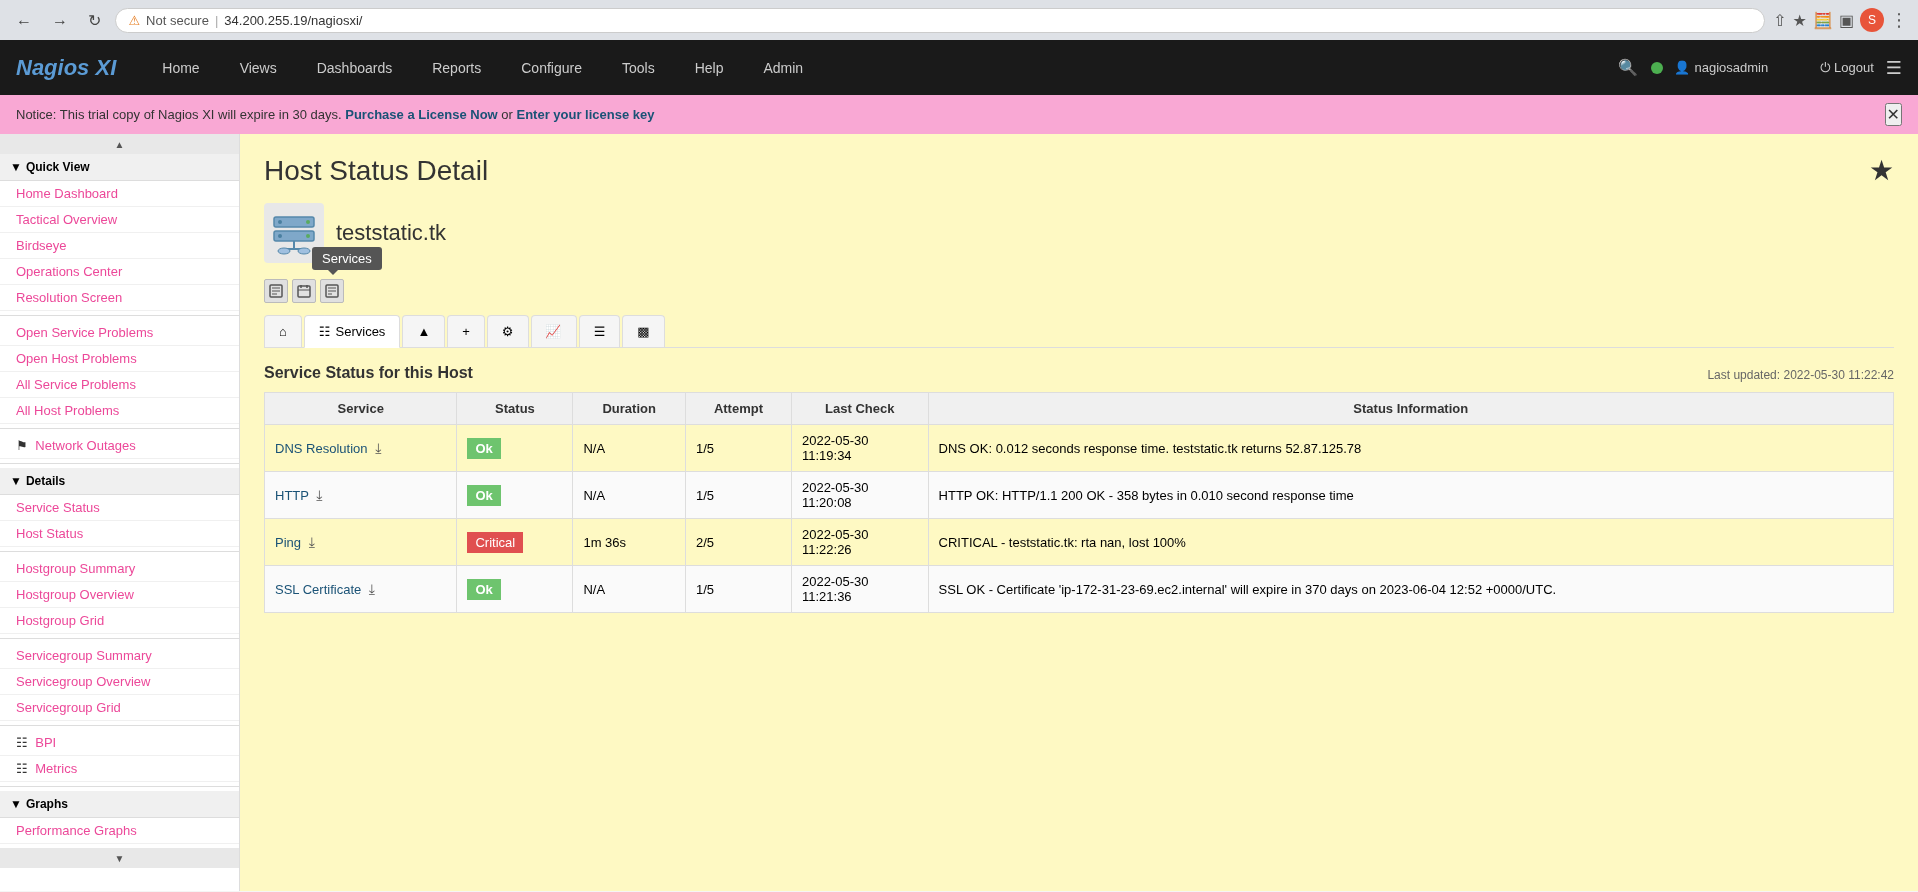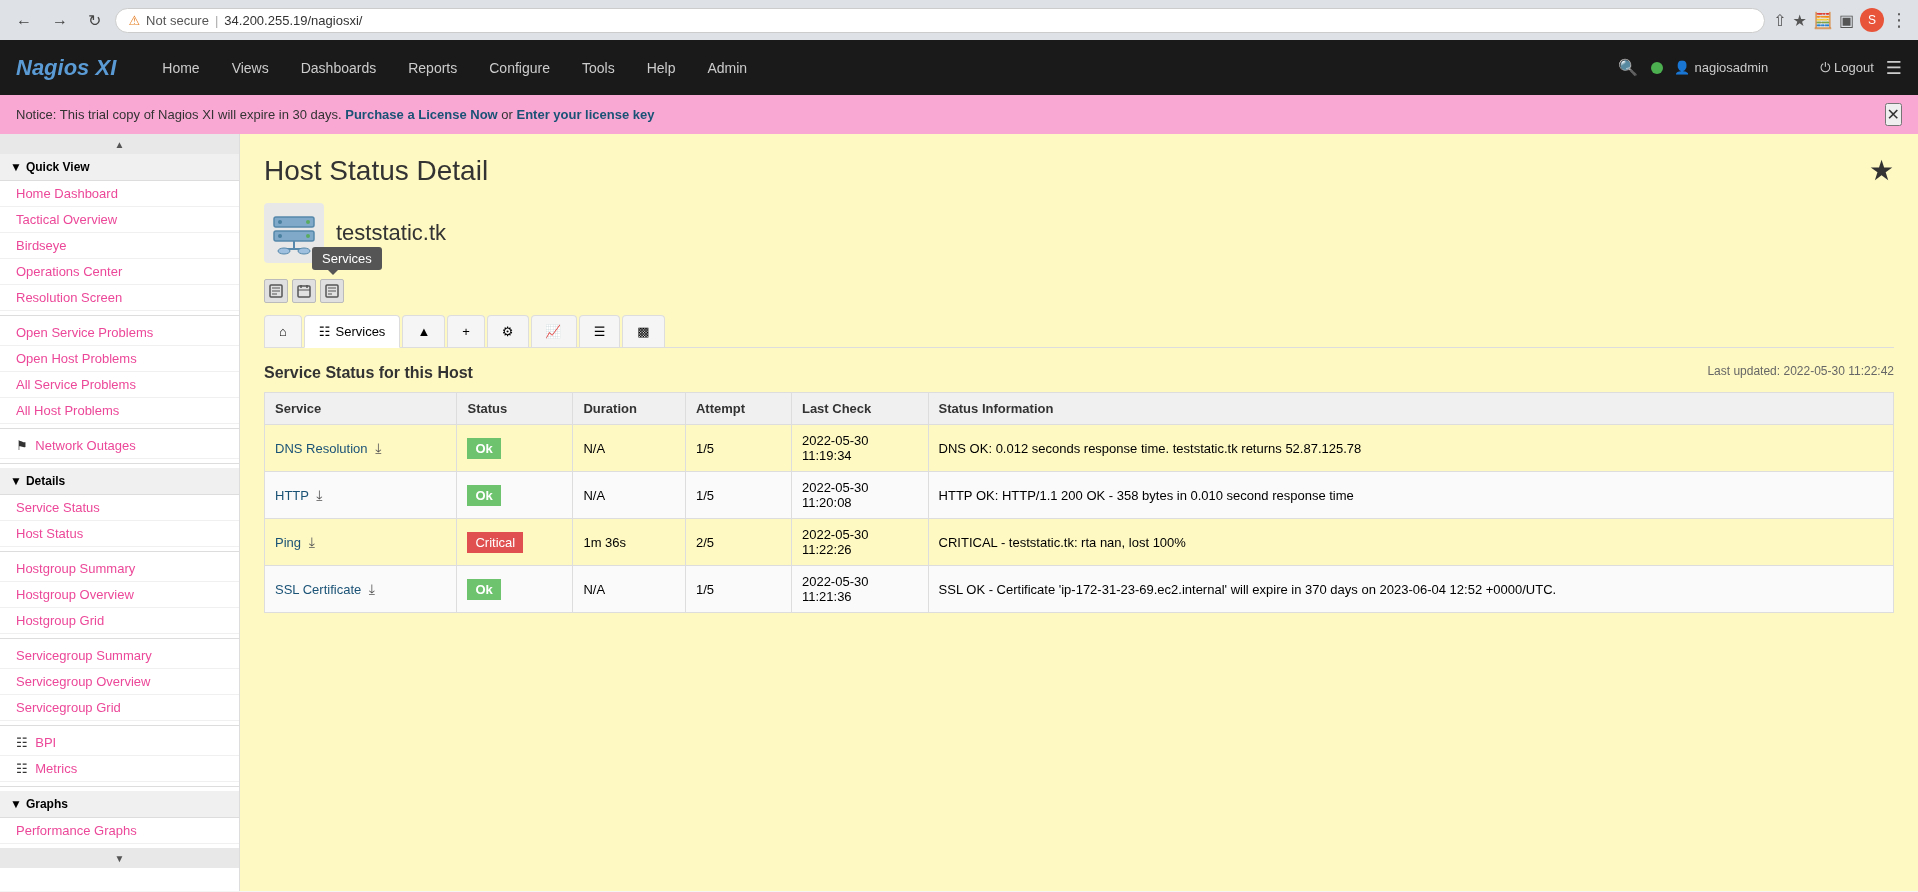--- a/index.html
+++ b/index.html
@@ -44,21 +44,21 @@
     .nagios-logo {
       font-size: 22px;
       font-weight: bold;
       color: white;
       margin-right: 30px;
       font-style: italic;
     }
     .nagios-logo span { color: #5b9bd5; }
     .nav-menu {
       display: flex;
-      gap: 0;
+      gap: 8px;
       flex: 1;
       text-align: right;
     }
     .nav-item {
       color: #ccc;
       padding: 0 16px;
       height: 55px;
       display: flex;
       align-items: center;
       cursor: pointer;
@@ -254,21 +254,21 @@
       background: white;
       border-bottom: 1px solid white;
       margin-bottom: -1px;
       z-index: 1;
     }
 
     
     .service-status-header {
       display: flex;
       justify-content: space-between;
-      align-items: flex-start;
+      align-items: flex-end;
       margin-bottom: 10px;
     }
     .service-status-title {
       font-size: 16px;
       font-weight: bold;
       color: #333;
     }
     .last-updated {
       font-size: 12px;
       color: #666;
@@ -276,21 +276,21 @@
 
     
     .service-table {
       width: 100%;
       border-collapse: collapse;
       font-size: 13px;
     }
     .service-table th {
       background: #f0f0f0;
       padding: 8px 10px;
-      text-align: left;
+      text-align: center;
       border: 1px solid #ddd;
       font-weight: bold;
       color: #333;
     }
     .service-table td {
       padding: 8px 10px;
       border: 1px solid #ddd;
       vertical-align: middle;
     }
     .service-table tr:nth-child(even) { background: #fafafa; }

